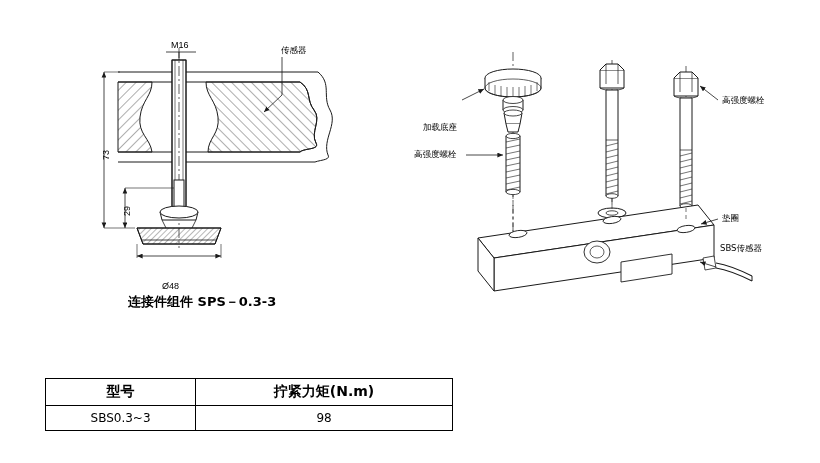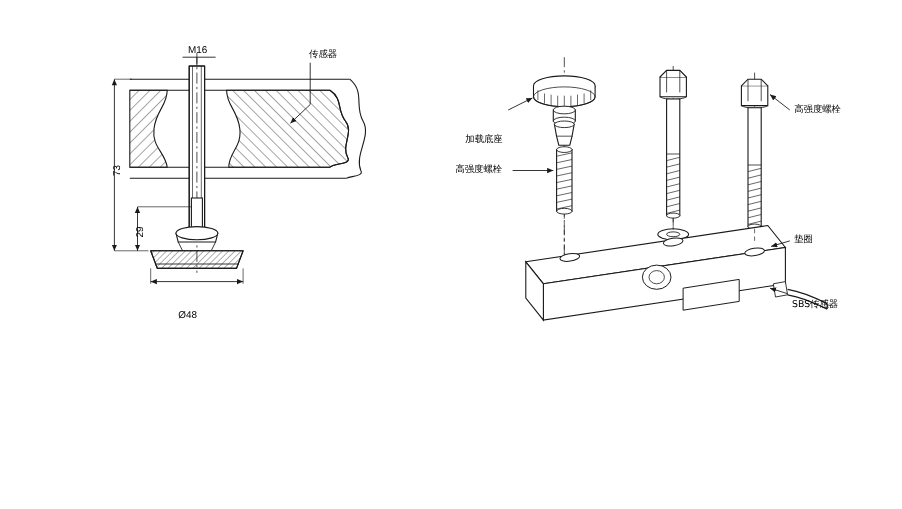--- a/index.html
+++ b/index.html
@@ -301,25 +301,40 @@
   <div class="lbl" style="left:171px; top:40px;">M16</div>
 
   <div class="lbl lbl-cn" style="left:281px; top:45px;text-align:right;">传感器</div>
 
   <div class="lbl vert" style="left:101px; top:160px;">73</div>
 
   <div class="lbl vert" style="left:122px; top:216px;">29</div>
 
   <div class="lbl" style="left:162px; top:261px;margin-top:20px;">Ø48</div>
 
+  <div class="caption" style="left:128px; top:293px;">连接件组件 SPS－0.3-3</div>
 
   <div class="lbl lbl-cn" style="left:423px; top:94px;margin-top:28px;">加载底座</div>
 
   <div class="lbl lbl-cn" style="left:414px; top:149px;">高强度螺栓</div>
 
   <div class="lbl lbl-cn" style="left:722px; top:95px;">高强度螺栓</div>
 
   <div class="lbl lbl-cn" style="left:722px; top:213px;">垫圈</div>
 
-  <div class="lbl lbl-cn" style="left:720px; top:272px;">SBS传感器</div>
-
+  <div class="lbl lbl-cn" style="left:720px; top:243px;">SBS传感器</div>
+
+  <table id="spec-table">
+    <thead>
+      <tr>
+        <th class="col1">型号</th>
+        <th class="col2">拧紧力矩(N.m)</th>
+      </tr>
+    </thead>
+    <tbody>
+      <tr>
+        <td class="col1">SBS0.3~3</td>
+        <td class="col2">98</td>
+      </tr>
+    </tbody>
+  </table>
 
 </div>
 
 </body></html>

